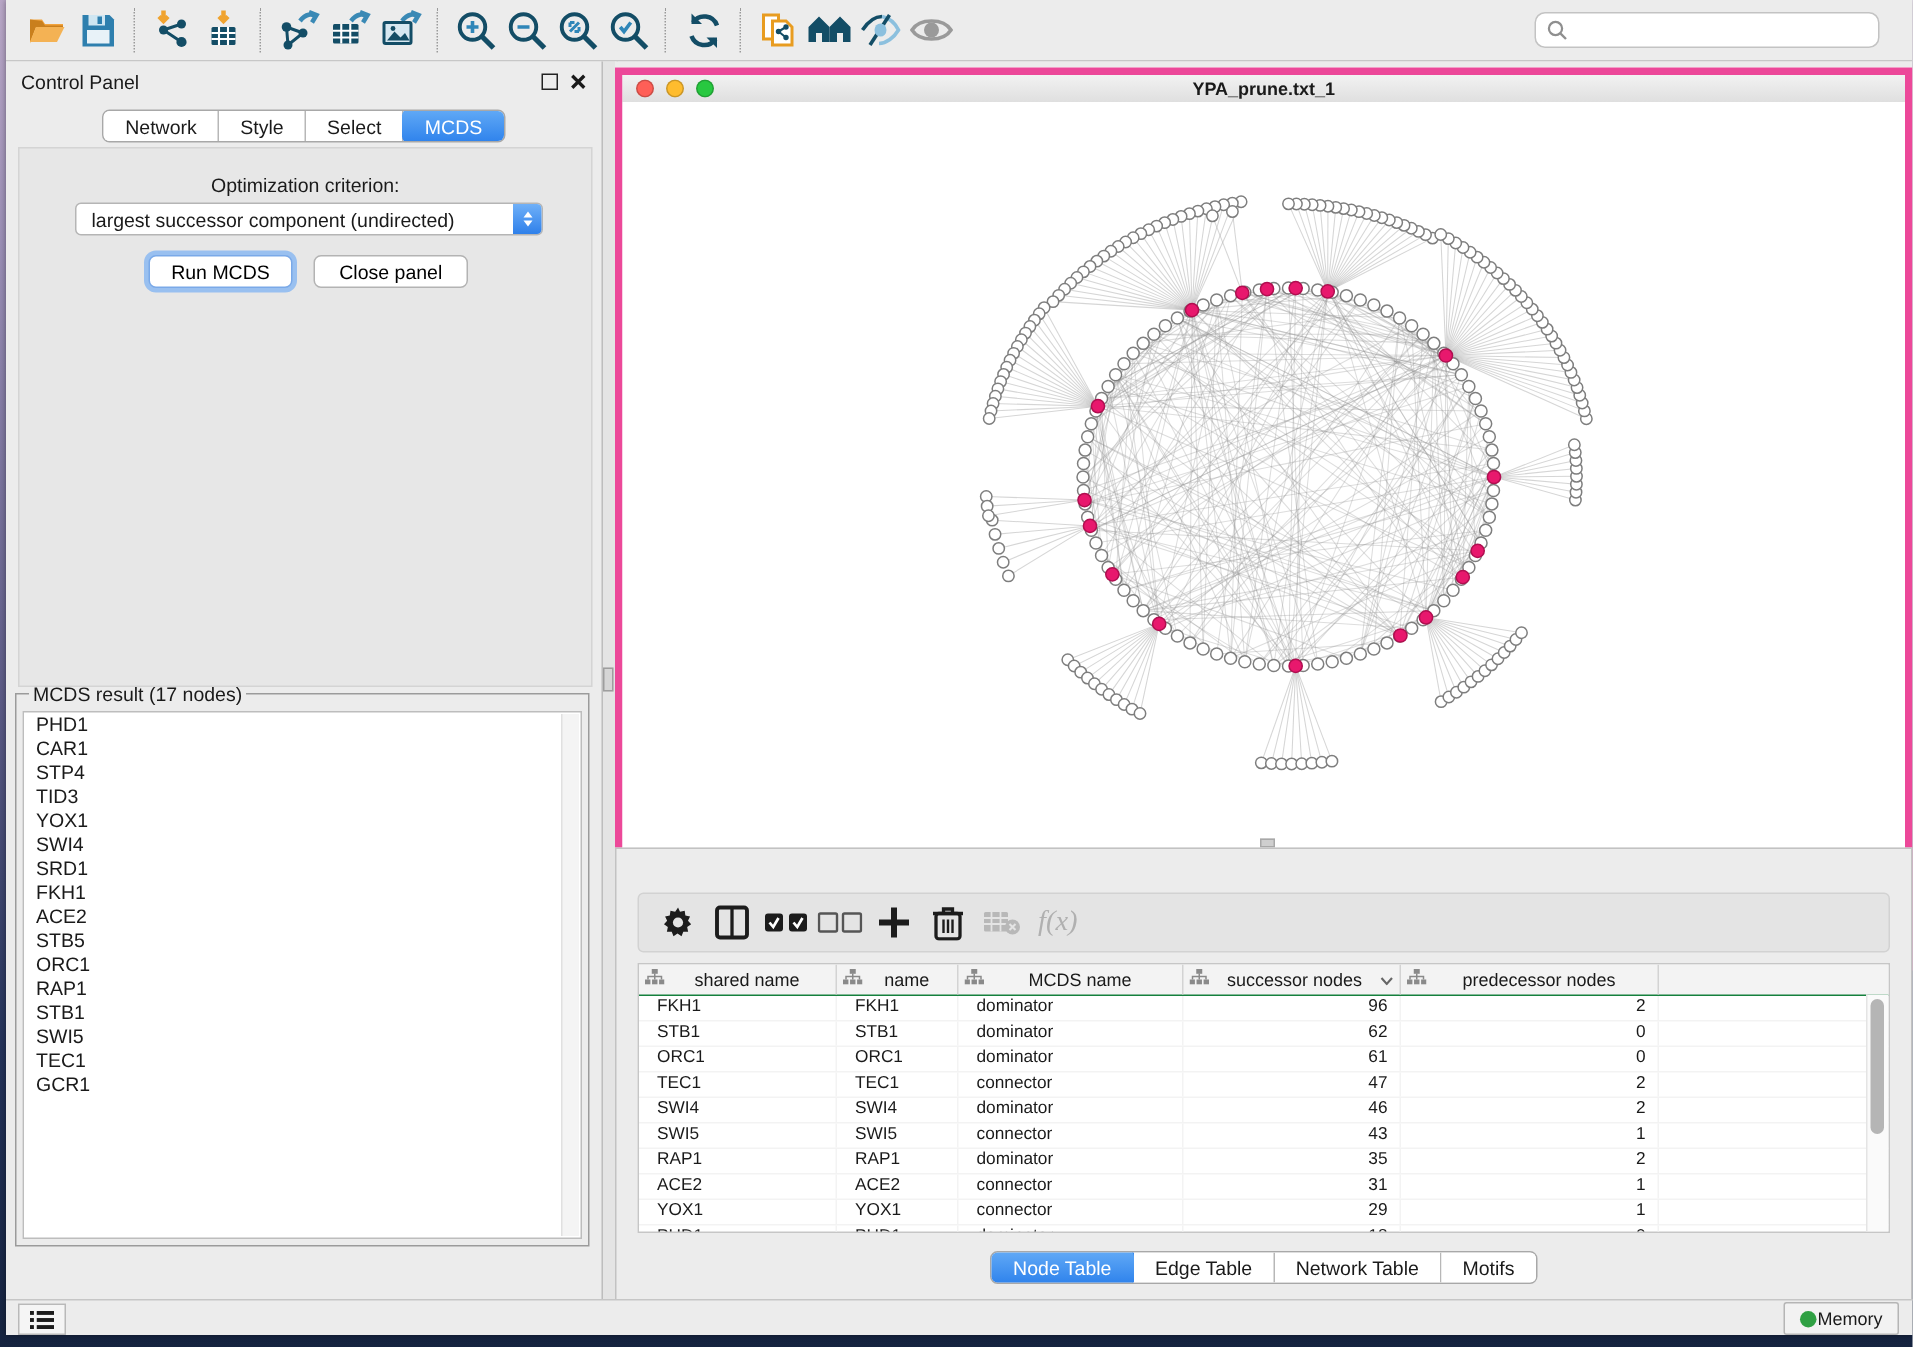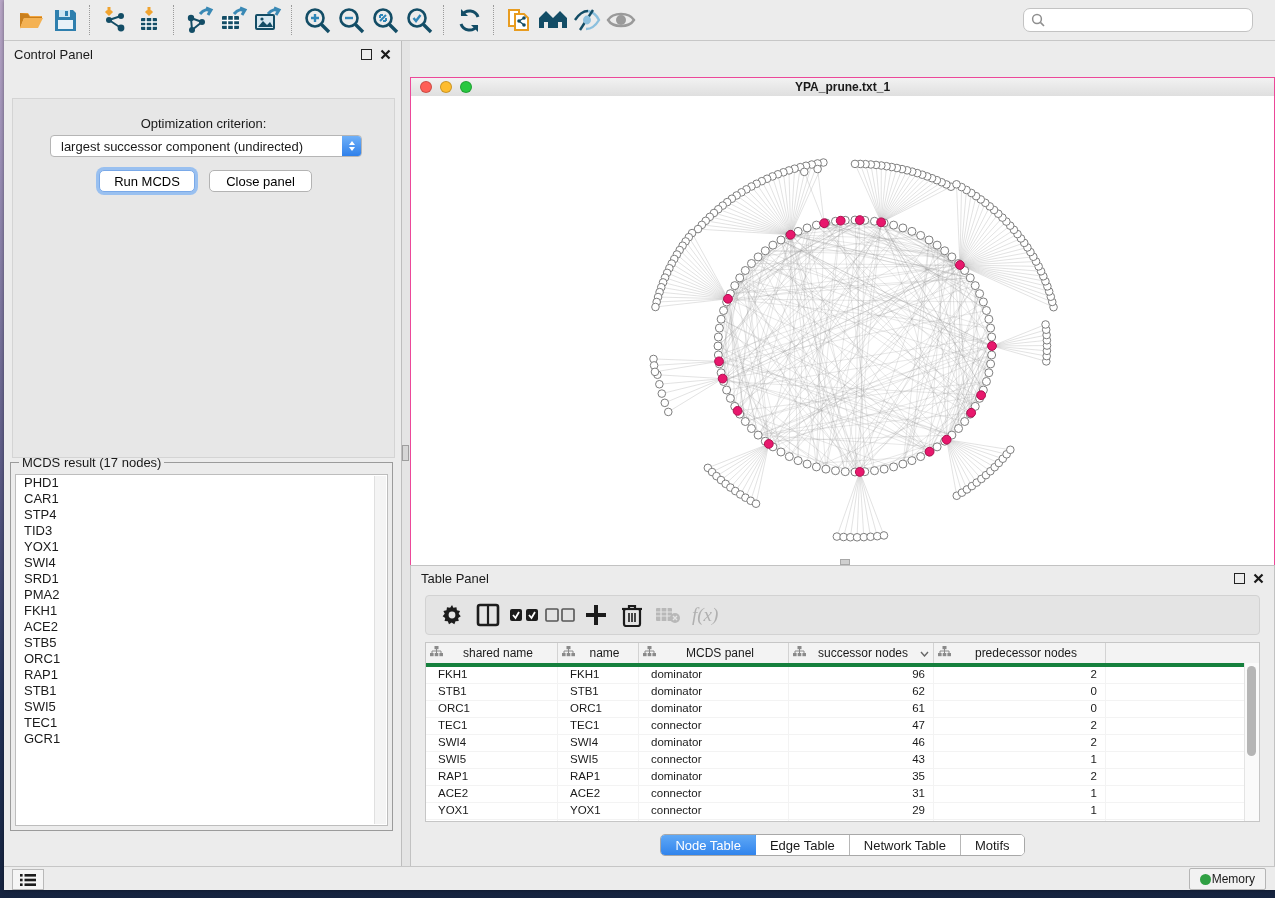--- a/index.html
+++ b/index.html
@@ -46,36 +46,36 @@
   .result-box fieldset{border:1px solid #9b9b9b;margin:0;padding:4px;height:100%;box-sizing:border-box;background:transparent;}
   .result-box legend{font-size:13px;padding:0 3px;margin-left:4px;}
   .result-list{position:relative;background:#fff;border:1px solid #bdbdbd;height:100%;box-sizing:border-box;overflow:hidden;}
   .result-item{height:16px;line-height:16px;padding-left:8px;font-size:13px;cursor:default;}
   .list-scroll{position:absolute;top:1px;bottom:1px;right:1px;width:11px;background:#f4f4f4;border-left:1px solid #e0e0e0;}
   
   .vsplit{position:absolute;left:397px;top:41px;width:9px;bottom:23px;background:#e4e4e4;border-left:1px solid #bdbdbd;border-right:1px solid #bdbdbd;}
   .vsplit-handle{position:absolute;left:0px;top:404px;width:7px;height:16px;background:#d6d6d6;border:1px solid #9e9e9e;box-sizing:border-box;cursor:col-resize;}
   
   .net-area{position:absolute;left:406px;top:41px;right:0;height:524px;background:#ececec;}
-  .net-window{position:absolute;left:0;top:4px;right:0;height:602px;border:1px solid #ec4899;background:#fff;box-sizing:border-box;margin-top:32px;}
+  .net-window{position:absolute;left:0;top:4px;right:0;height:602px;border:5px solid #ec4899;background:#fff;box-sizing:border-box;}
   .net-titlebar{height:18px;background:linear-gradient(#f2f2f2,#dfdfdf);border-bottom:1px solid #bdbdbd;display:flex;align-items:center;position:relative;}
   .lights{display:flex;gap:8px;padding-left:9px;}
   .light{width:12px;height:12px;border-radius:50%;border:0.5px solid rgba(0,0,0,.2);box-sizing:border-box;cursor:pointer;}
   .net-title{position:absolute;left:0;right:0;text-align:center;font-size:12px;font-weight:700;}
   .net-canvas{position:absolute;left:0;top:18px;right:0;bottom:0;background:#fff;overflow:hidden;}
   .net-canvas svg{display:block;}
   .hsplit-handle{position:absolute;left:430px;bottom:0px;width:10px;height:6px;background:#cfcfcf;border:1px solid #a8a8a8;box-sizing:border-box;cursor:row-resize;}
   
   .table-panel{position:absolute;left:406px;top:565px;right:0;bottom:23px;background:#ececec;border:1px solid #c2c2c2;box-sizing:border-box;}
   .tp-header{height:24px;display:flex;align-items:center;padding:0 10px;}
   .tp-toolbar{position:absolute;left:14px;right:14px;top:29px;height:40px;background:#e4e4e4;border:1px solid #d2d2d2;border-radius:4px;display:flex;align-items:center;padding:0 8px;box-sizing:border-box;}
   .tp-tb-btn{width:36px;height:32px;display:flex;align-items:center;justify-content:center;cursor:pointer;}
   .fx-label{font-size:19px;font-style:italic;color:#b0b0b0;font-family:"Liberation Serif","DejaVu Serif",serif;margin-left:6px;cursor:pointer;}
   .data-table{position:absolute;left:14px;right:14px;top:76px;bottom:44px;background:#fff;border:1px solid #c6c6c6;overflow:hidden;}
-  .thead{display:flex;height:20px;background:#f3f3f3;border-bottom:4px solid #15803d;}
+  .thead{display:flex;height:20px;background:#f3f3f3;border-bottom:1px solid #15803d;}
   .th{display:flex;align-items:center;border-right:1px solid #d3d3d3;box-sizing:border-box;padding:0 4px;cursor:pointer;}
   .th .th-label{flex:1;text-align:center;font-size:12px;}
   .trow{display:flex;height:16px;border-bottom:1px solid #f3f3f3;cursor:default;}
   .td{box-sizing:border-box;border-right:1px solid #f3f3f3;font-size:11.5px;line-height:15px;padding:0 12px;white-space:nowrap;overflow:hidden;}
   .td.num{text-align:right;padding-right:8px;}
   .tbl-scroll{position:absolute;right:0;top:20px;bottom:0;width:14px;background:#fafafa;border-left:1px solid #e4e4e4;}
   .tbl-thumb{position:absolute;left:2px;top:3px;width:9px;height:90px;background:#b5b5b5;border-radius:5px;cursor:pointer;}
   .tp-tabs{position:absolute;left:0;right:0;bottom:10px;display:flex;justify-content:center;margin-top:21px;}
   
   .statusbar{position:absolute;left:0;right:0;bottom:0;height:23px;background:#ececec;border-top:1px solid #c6c6c6;}
@@ -239,20 +239,28 @@
       <span class="panel-title">Control Panel</span>
       <span class="win-icons">
         <span class="float-ic"></span>
         <span class="close-ic">
           <svg class="icon-svg" width="11" height="11" viewBox="0 0 11 11">
               <path d="M1.5 1.5l8 8M9.5 1.5l-8 8" stroke="#1a1a1a" stroke-width="2.2"></path>
             </svg>
         </span>
       </span>
     </div>
+    <div class="cp-tabs">
+        <div class="seg" id="cp-tabs">
+          <div class="seg-item">Network</div>
+          <div class="seg-item">Style</div>
+          <div class="seg-item">Select</div>
+          <div class="seg-item active">MCDS</div>
+        </div>
+      </div>
     <div class="cp-content">
       <div class="opt-label">Optimization criterion:</div>
       <div class="dropdown">
         <span class="dd-text">largest successor component (undirected)</span>
         <span class="dd-stepper">
             <span class="tri tri-up"></span>
             <span class="tri tri-dn"></span>
           </span>
       </div>
       <button class="btn focused run-btn">Run MCDS</button>
@@ -263,21 +271,20 @@
         <legend>MCDS result (17 nodes)</legend>
         <div class="result-list" id="result-list">
           <div class="list-scroll"></div>
         <div class="result-item">PHD1</div>
             <div class="result-item">CAR1</div>
             <div class="result-item">STP4</div>
             <div class="result-item">TID3</div>
             <div class="result-item">YOX1</div>
             <div class="result-item">SWI4</div>
             <div class="result-item">SRD1</div>
-            <div class="result-item">PMA2</div>
             <div class="result-item">FKH1</div>
             <div class="result-item">ACE2</div>
             <div class="result-item">STB5</div>
             <div class="result-item">ORC1</div>
             <div class="result-item">RAP1</div>
             <div class="result-item">STB1</div>
             <div class="result-item">SWI5</div>
             <div class="result-item">TEC1</div>
             <div class="result-item">GCR1</div>
           </div>
@@ -973,31 +980,20 @@
             <circle cx="311.66816179839765" cy="282.61119968291763" r="4.4" fill="#e8186d" stroke="#b00f50" stroke-width="1"></circle>
             <circle cx="308.0211772251389" cy="265.35553726904857" r="4.4" fill="#e8186d" stroke="#b00f50" stroke-width="1"></circle>
             <circle cx="316.9758119243501" cy="202.79956922959505" r="4.4" fill="#e8186d" stroke="#b00f50" stroke-width="1"></circle>
           </svg>
       </div>
     </div>
     <div class="hsplit-handle"></div>
   </div>
 
   <div class="table-panel">
-    <div class="tp-header">
-      <span class="panel-title">Table Panel</span>
-      <span class="win-icons">
-        <span class="float-ic"></span>
-        <span class="close-ic">
-          <svg class="icon-svg" width="11" height="11" viewBox="0 0 11 11">
-              <path d="M1.5 1.5l8 8M9.5 1.5l-8 8" stroke="#1a1a1a" stroke-width="2.2"></path>
-            </svg>
-        </span>
-      </span>
-    </div>
     <div class="tp-toolbar">
       <div class="tp-tb-btn">
         <svg class="icon-svg" width="22" height="22" viewBox="0 0 22 22">
             <path d="M11 0l1.4 3.2 3.4-.8 .5 3.4 3.4 .8-1.5 3.1 2.3 2.6-2.9 1.9 .7 3.4-3.5 .1-1.3 3.2-2.9-1.9-2.9 1.9-1.3-3.2-3.5-.1 .7-3.4L.8 12.3l2.3-2.6L1.6 6.6 5 5.8l.5-3.4 3.4 .8z" fill="#1c1c1c" transform="scale(.92) translate(1,1)"></path>
             <circle cx="11" cy="11" r="3.4" fill="#e4e4e4"></circle>
           </svg>
       </div>
       <div class="tp-tb-btn">
         <svg class="icon-svg" width="24" height="24" viewBox="0 0 24 24">
             <rect x="2" y="2" width="20" height="20" rx="2" fill="none" stroke="#1c1c1c" stroke-width="2.6"></rect>
@@ -1072,21 +1068,21 @@
           <div class="th" style="width: 150px; flex: 0 0 auto;">
             <span><svg width="13" height="11" viewBox="0 0 13 11" style="flex:0 0 auto">
                 <g fill="#8a8a8a">
                   <rect x="4.5" y="0" width="4" height="3.2"></rect>
                   <rect x="0" y="7" width="3.6" height="3.2"></rect>
                   <rect x="4.7" y="7" width="3.6" height="3.2"></rect>
                   <rect x="9.4" y="7" width="3.6" height="3.2"></rect>
                 </g>
                 <path d="M6.5 3v2M2 7V5h9v2M6.5 5v2" stroke="#8a8a8a" fill="none"></path>
               </svg></span>
-            <span class="th-label">MCDS panel</span>
+            <span class="th-label">MCDS name</span>
           </div>
           <div class="th" style="width: 145px; flex: 0 0 auto;">
             <span><svg width="13" height="11" viewBox="0 0 13 11" style="flex:0 0 auto">
                 <g fill="#8a8a8a">
                   <rect x="4.5" y="0" width="4" height="3.2"></rect>
                   <rect x="0" y="7" width="3.6" height="3.2"></rect>
                   <rect x="4.7" y="7" width="3.6" height="3.2"></rect>
                   <rect x="9.4" y="7" width="3.6" height="3.2"></rect>
                 </g>
                 <path d="M6.5 3v2M2 7V5h9v2M6.5 5v2" stroke="#8a8a8a" fill="none"></path>

